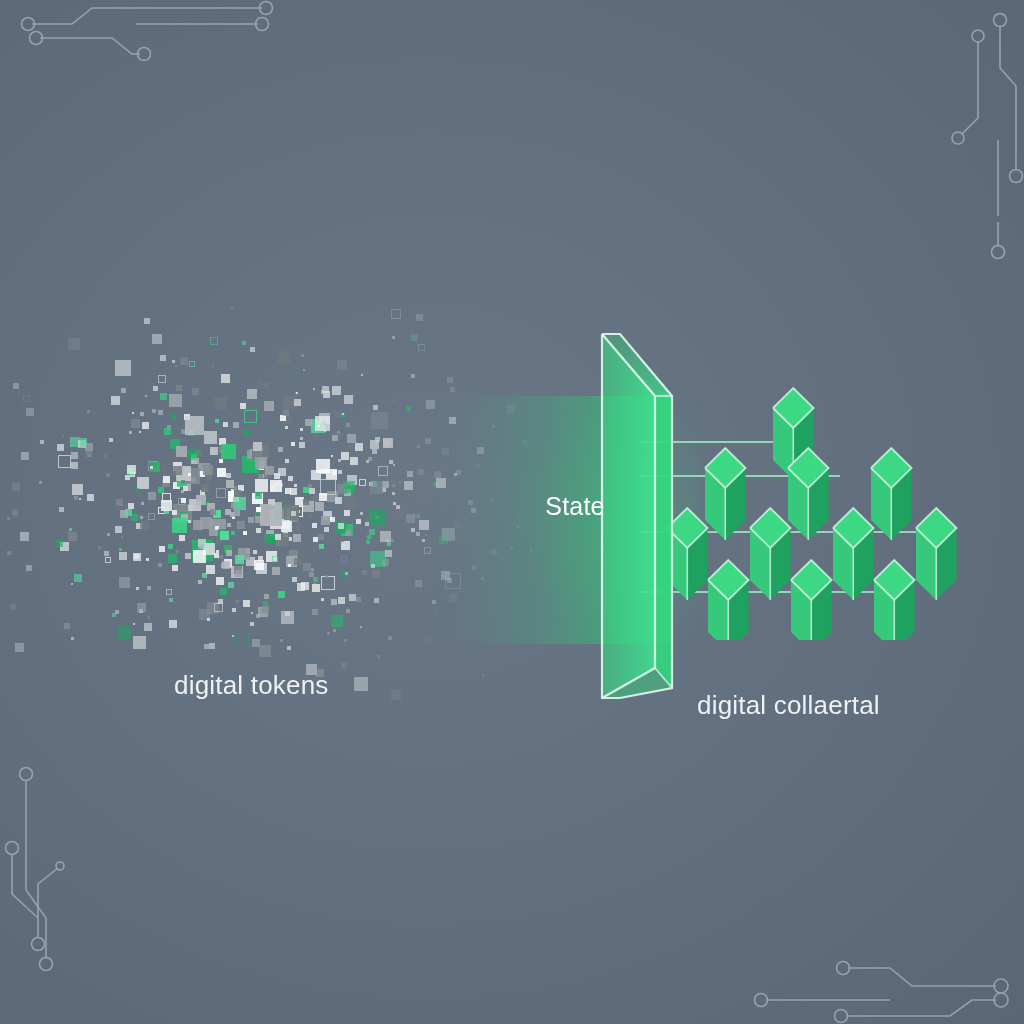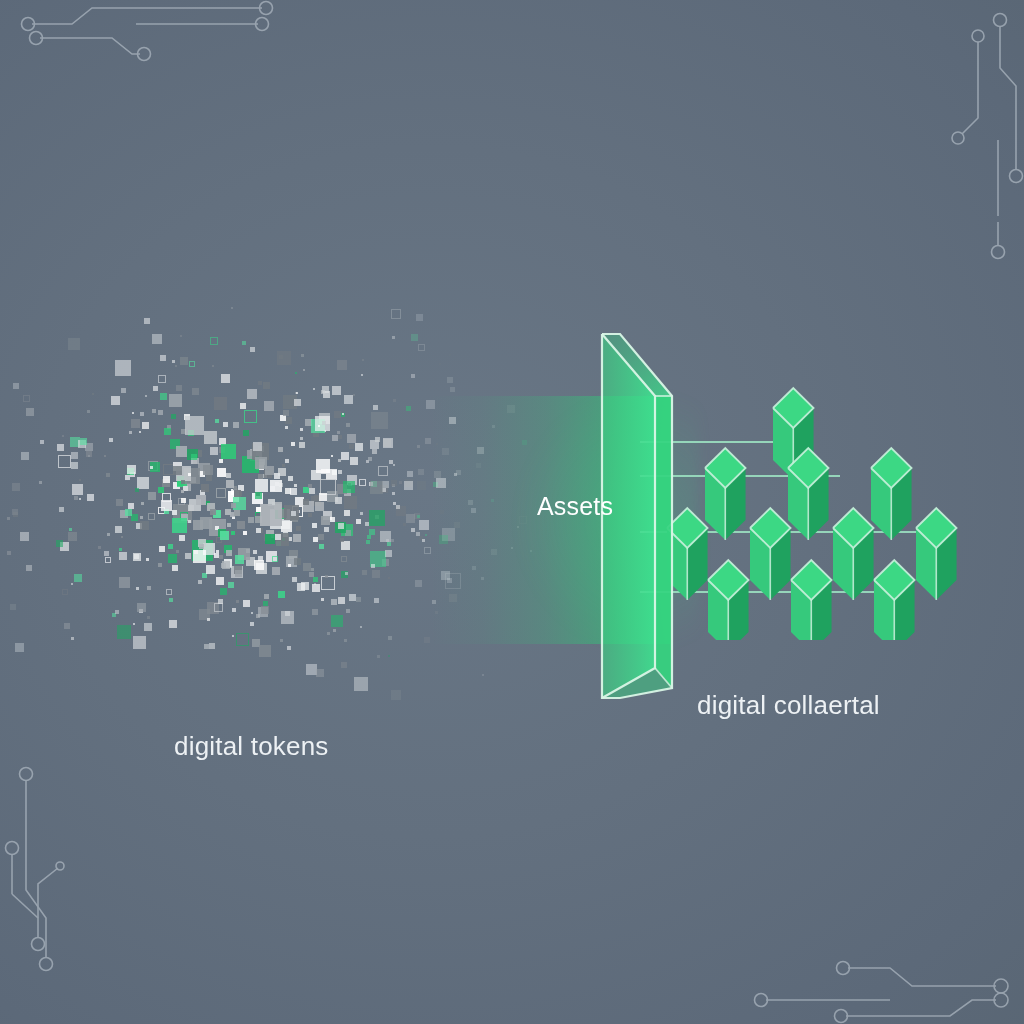--- a/index.html
+++ b/index.html
@@ -104,21 +104,21 @@
   }
 
   
   .caption {
     position: absolute;
     font-size: 26px;
     color: #edf1f4;
     white-space: nowrap;
     letter-spacing: 0.2px;
   }
-  #caption-left  { left: 174px; top: 731px; }
+  #caption-left  { left: 174px; top: 670px; }
   #caption-right { left: 697px; top: 690px; }
 </style>
 </head>
 <body>
 
 <div id="stage">
 
   <svg id="circuit-layer" viewBox="0 0 1024 1024" fill="none">
     <g stroke="#aeb8c2" stroke-width="1.6" opacity="0.72" fill="none">
 
@@ -878,19 +878,19 @@
         <polygon points="95,76 112,76 112,368 95,348" fill="#34d47f" fill-opacity="0.92"></polygon>
         <polygon points="42,14 60,14 112,76 95,76" fill="url(#pt)"></polygon>
         <polygon points="42,378 95,348 112,368 60,378" fill="#3cc57f" fill-opacity="0.55"></polygon>
         <polyline points="42,14 60,14 112,76 112,368 60,378 42,378 42,14" fill="none" stroke="#d9f5e6" stroke-width="2.2" stroke-opacity="0.95"></polyline>
         <polyline points="42,14 95,76 95,348 42,378" fill="none" stroke="#d9f5e6" stroke-width="2.2" stroke-opacity="0.95"></polyline>
         <polyline points="95,76 112,76" fill="none" stroke="#d9f5e6" stroke-width="1.8" stroke-opacity="0.8"></polyline>
         <polyline points="95,348 112,368" fill="none" stroke="#d9f5e6" stroke-width="1.8" stroke-opacity="0.8"></polyline>
       </svg></div>
 
   <div id="panel-label">
-    <div>Assets</div>
+    <div>State</div>
   </div>
 
   <div class="caption" id="caption-left">digital tokens</div>
   <div class="caption" id="caption-right">digital collaertal</div>
 
 </div>
 
 </body></html>

